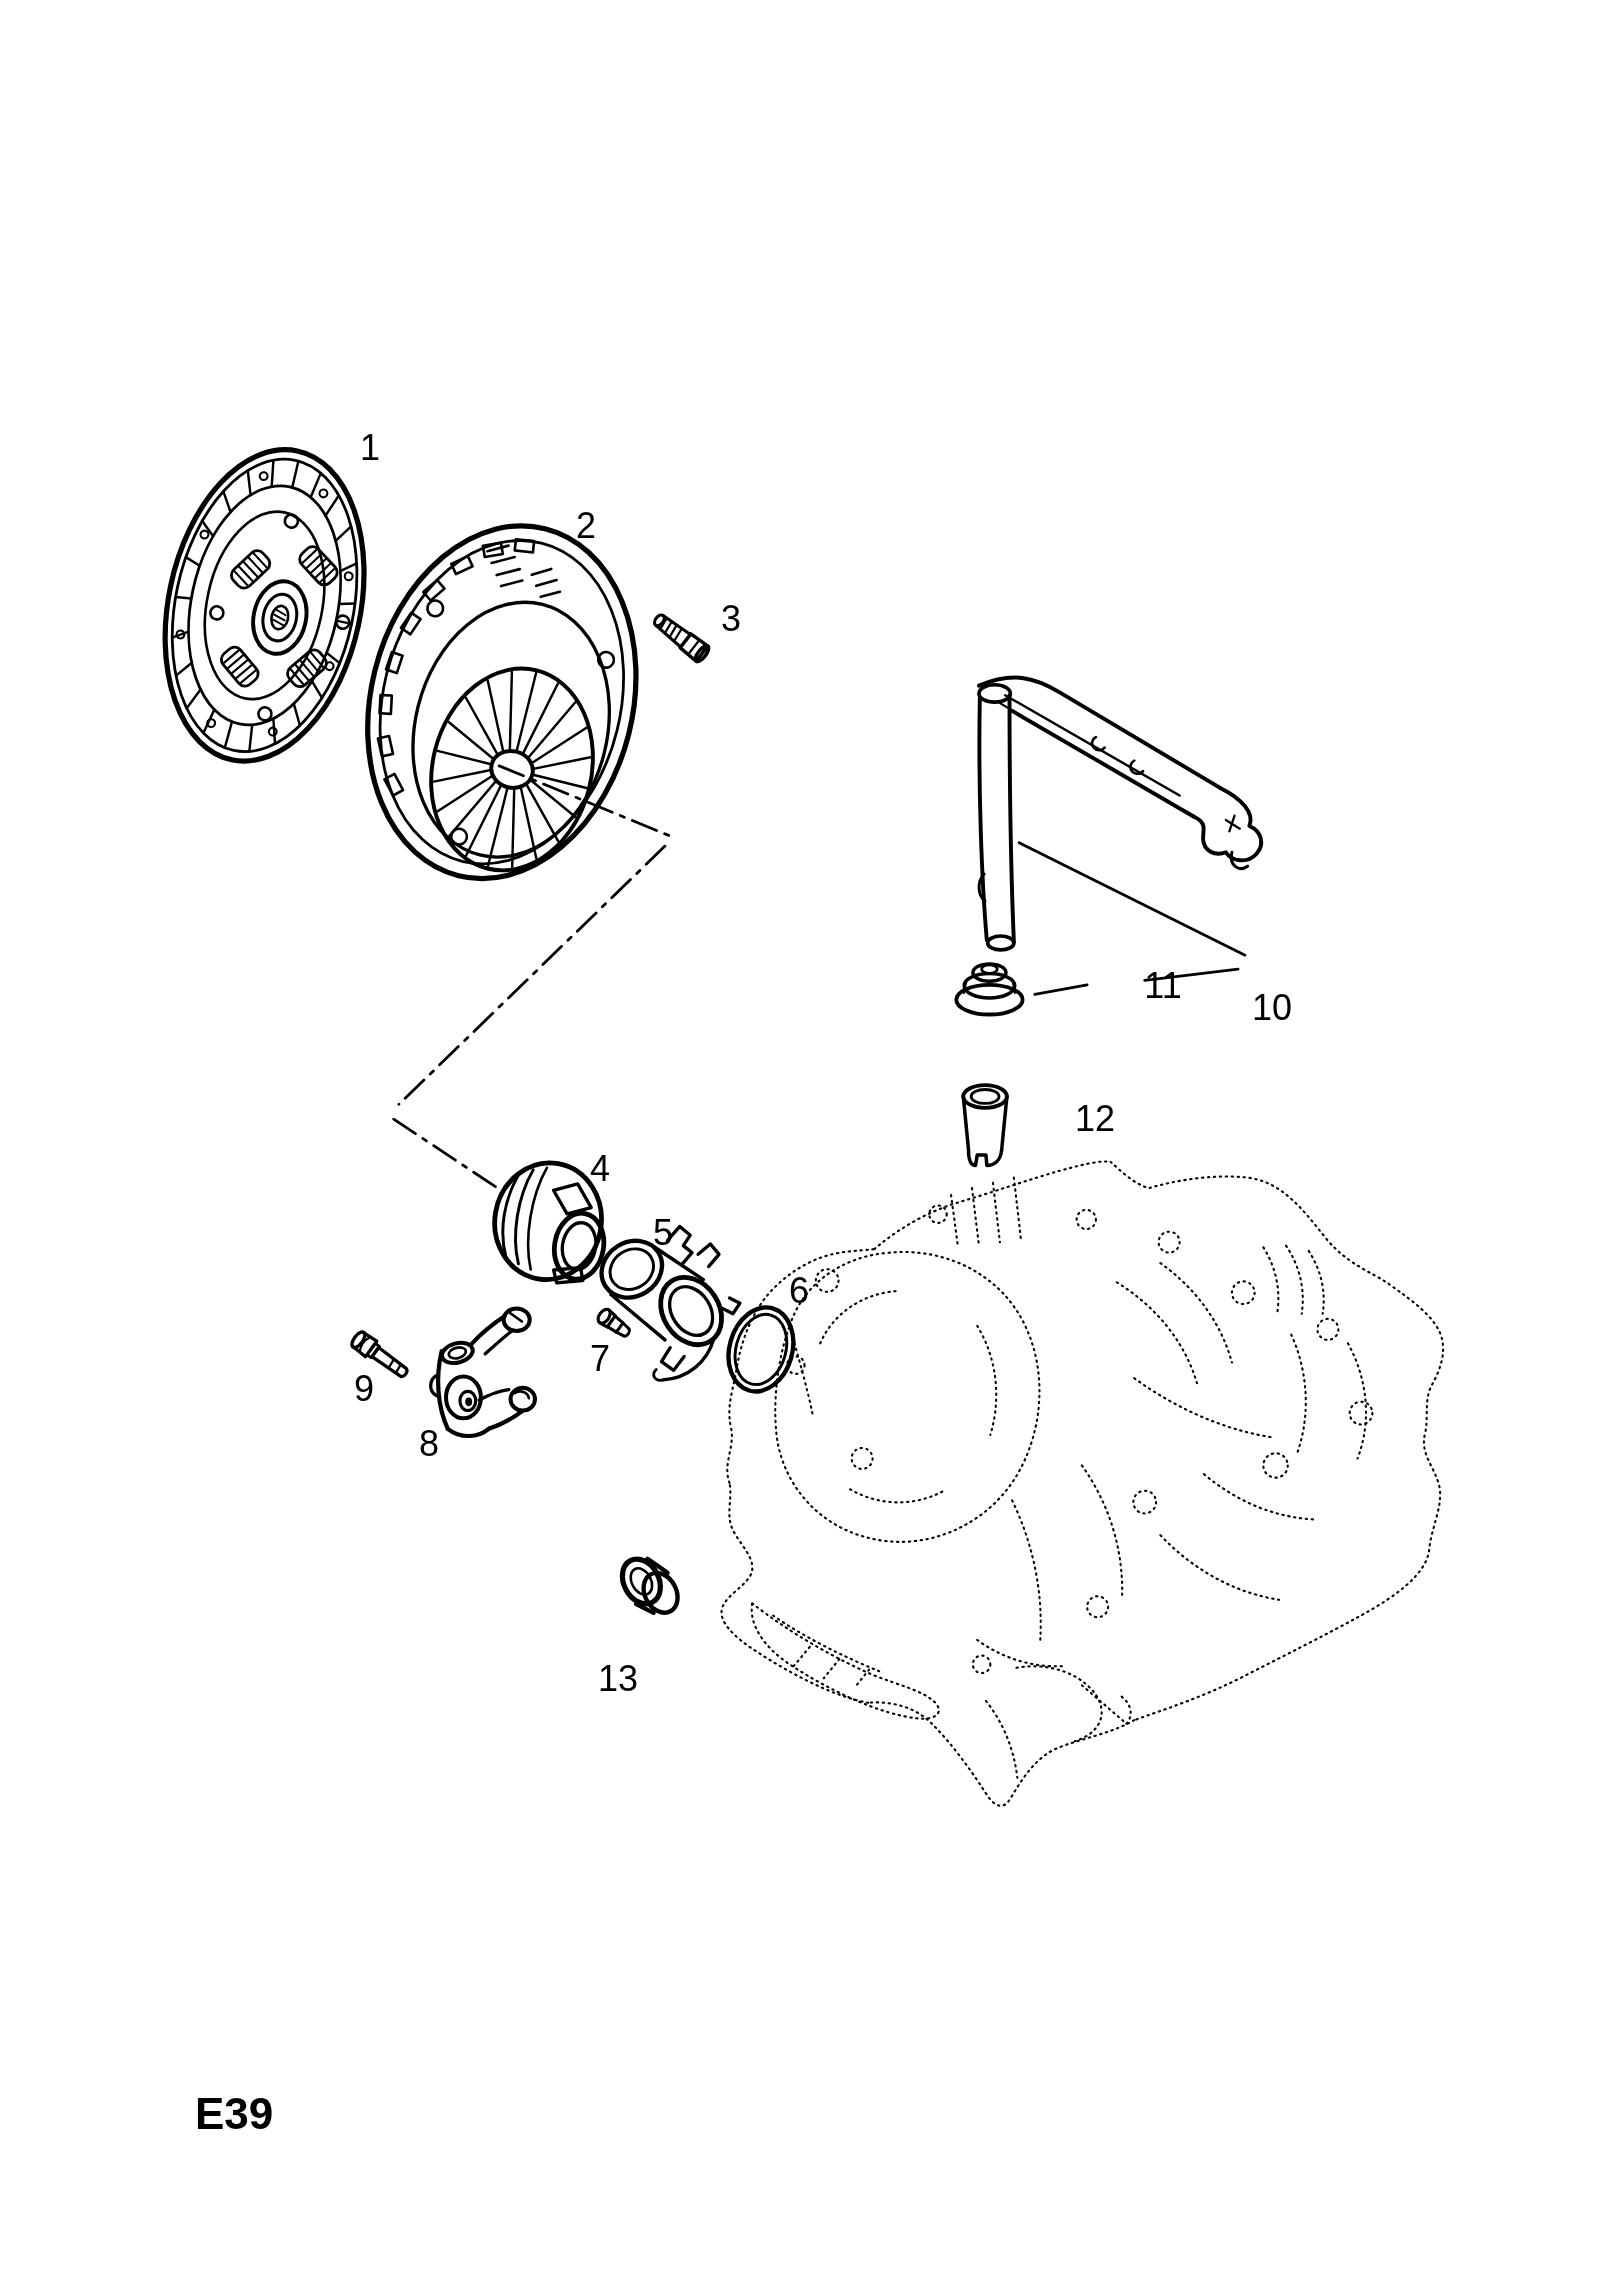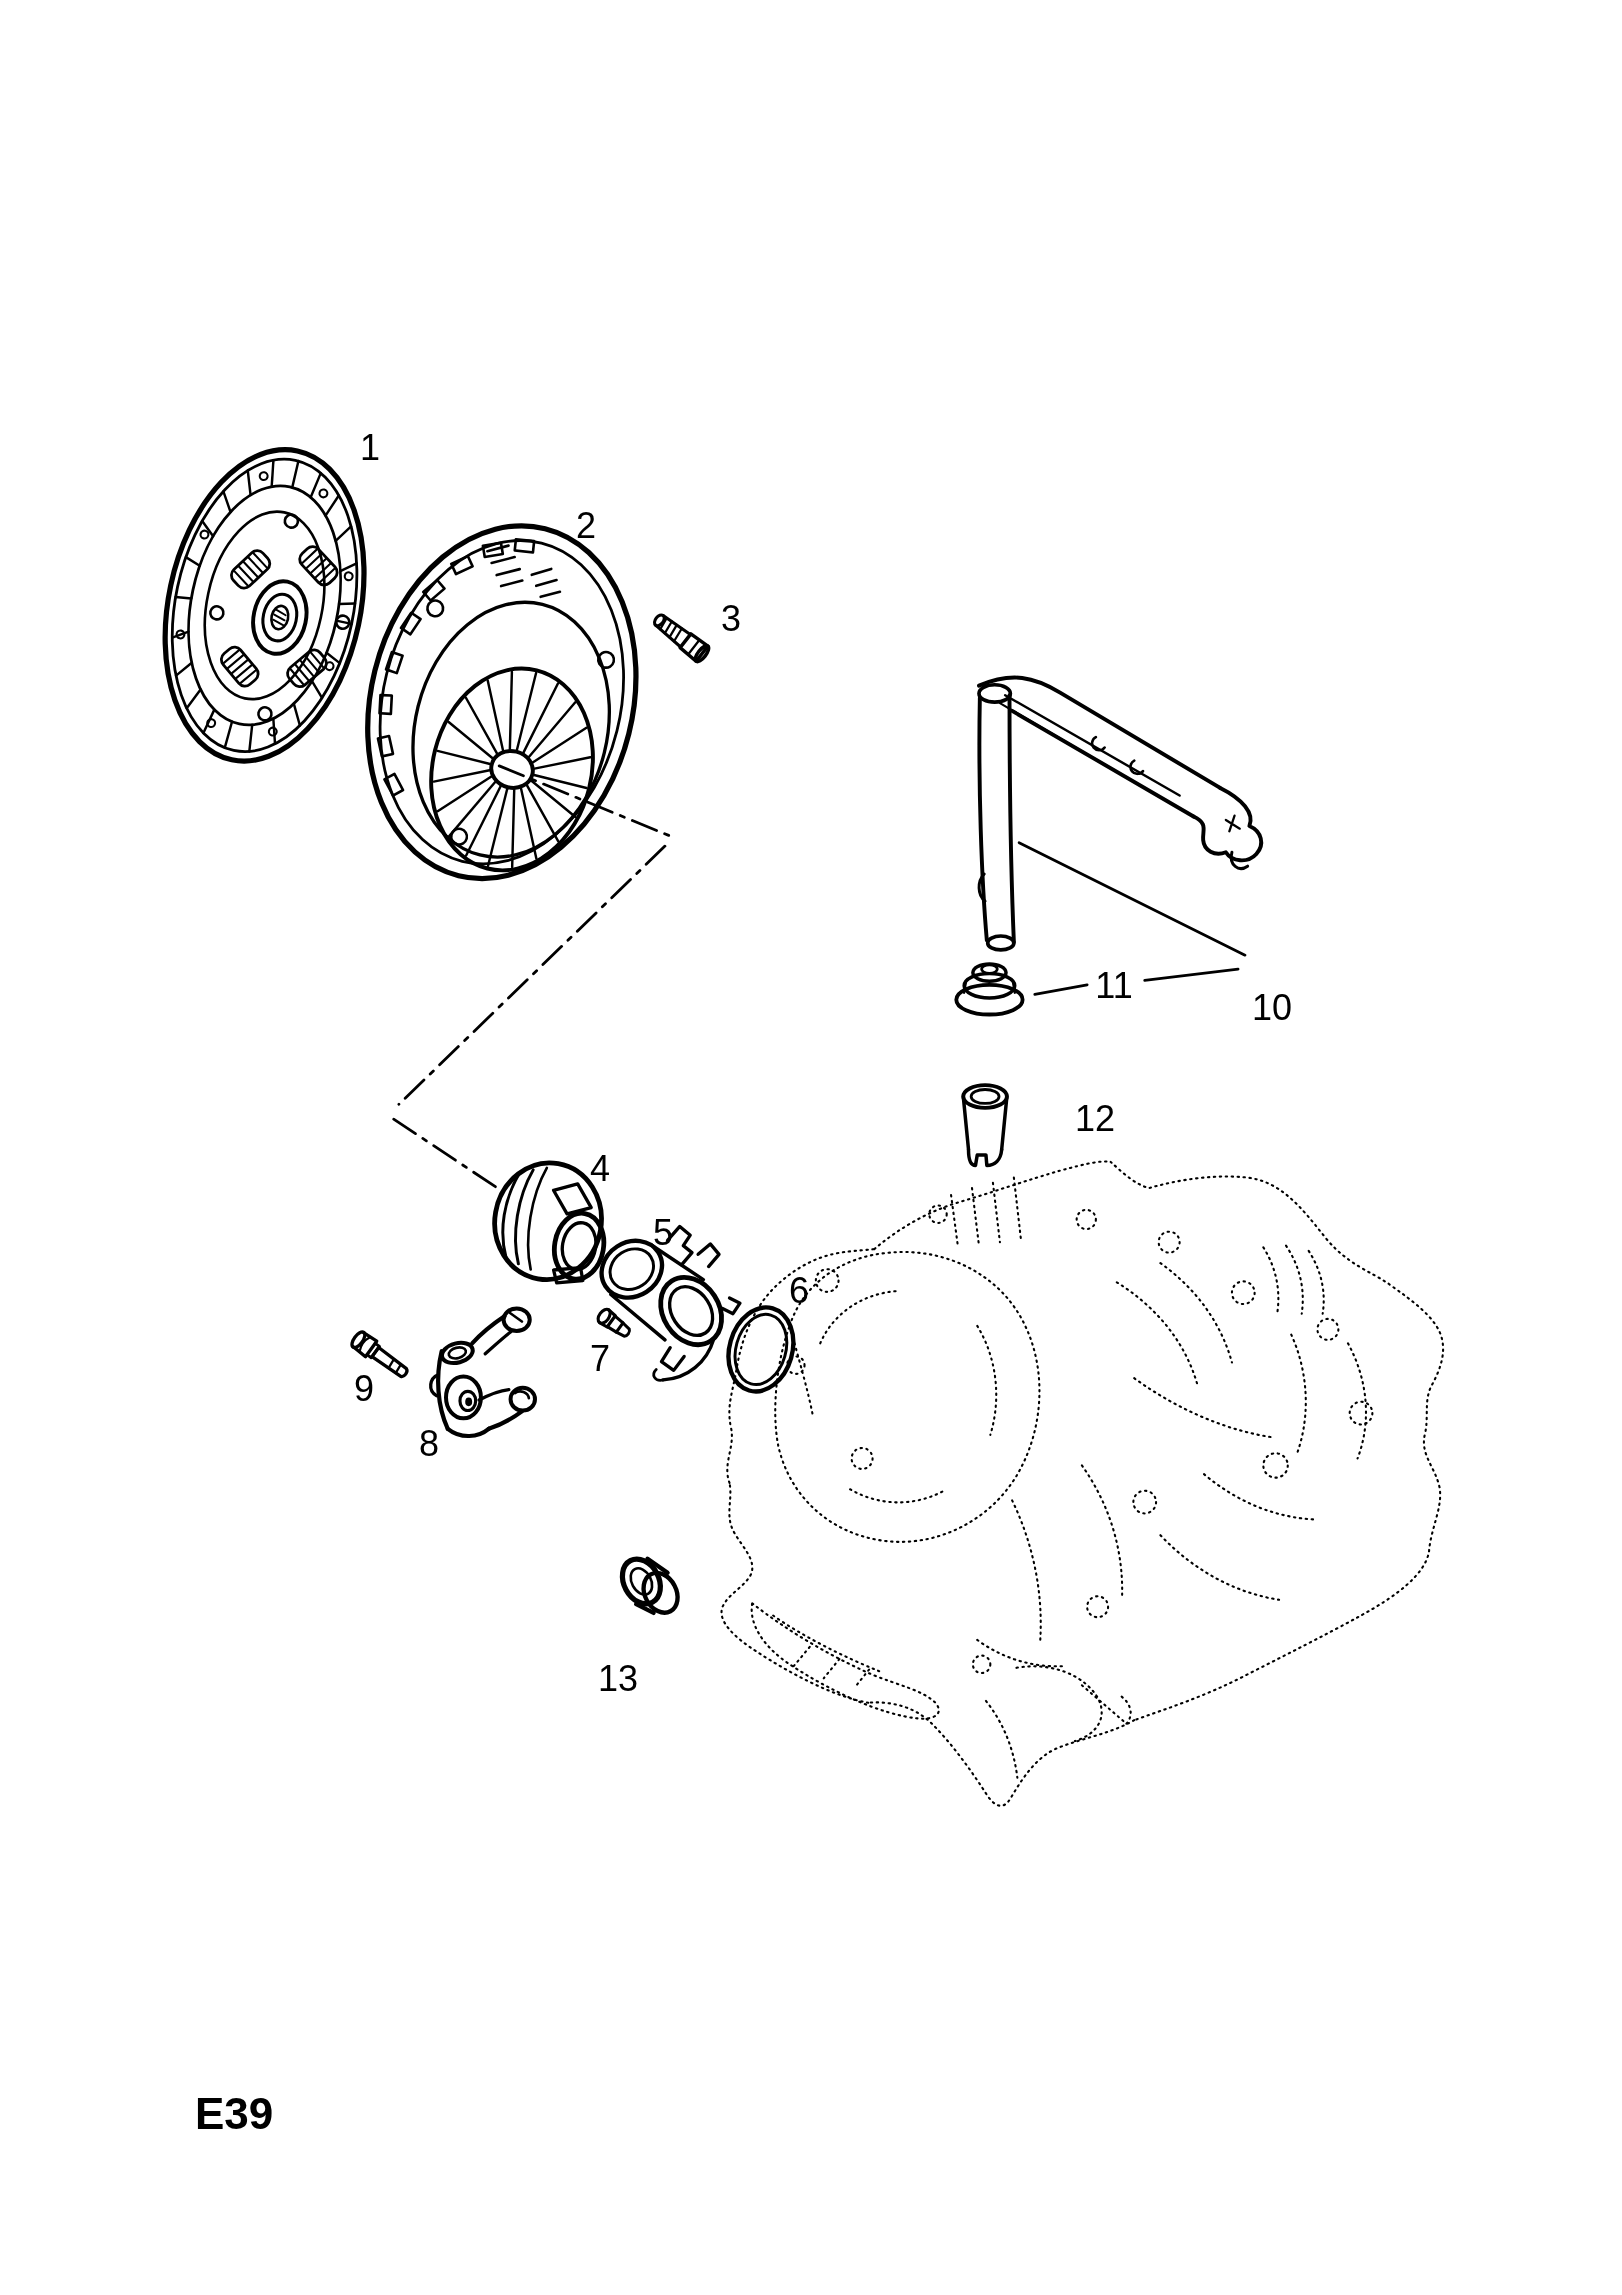--- a/index.html
+++ b/index.html
@@ -358,19 +358,19 @@
   <div class="callout" style="left:370px;top:448px">1</div>
   <div class="callout" style="left:586px;top:526px">2</div>
   <div class="callout" style="left:731px;top:619px">3</div>
   <div class="callout" style="left:600px;top:1169px">4</div>
   <div class="callout" style="left:663px;top:1233px">5</div>
   <div class="callout" style="left:799px;top:1291px">6</div>
   <div class="callout" style="left:600px;top:1359px">7</div>
   <div class="callout" style="left:429px;top:1444px">8</div>
   <div class="callout" style="left:364px;top:1389px">9</div>
   <div class="callout" style="left:1272px;top:1008px">10</div>
-  <div class="callout" style="left:1114px;top:986px">11</div>
+  <div class="callout" style="left:1163px;top:986px">11</div>
   <div class="callout" style="left:1095px;top:1119px">12</div>
   <div class="callout" style="left:618px;top:1679px">13</div>
 
   <div class="page-code">E39</div>
 </div>
 
 
 </body></html>

